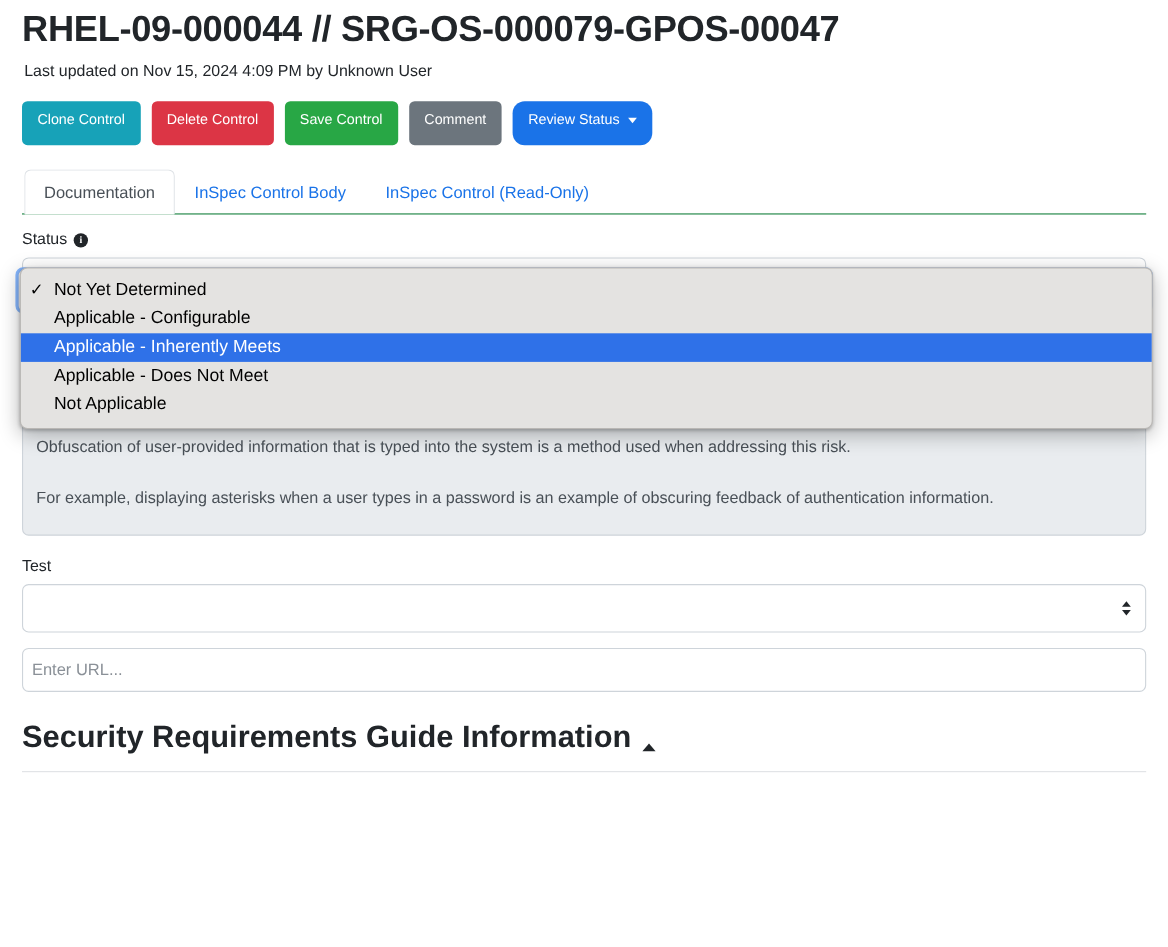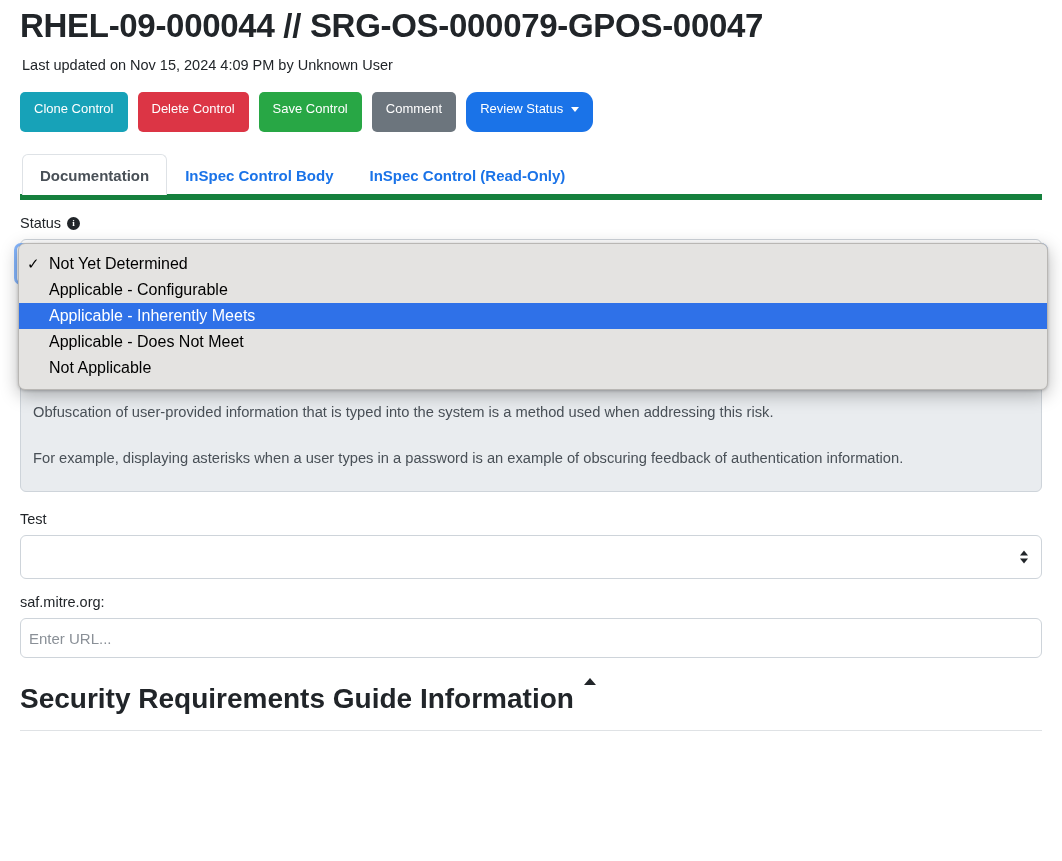--- a/index.html
+++ b/index.html
@@ -38,21 +38,21 @@
   .btn-review  { background: #1a73e8; display: inline-flex; align-items: center; gap: 8px; border-radius: 11px; }
   .caret-down {
     width: 0; height: 0; display: inline-block;
     border-left: 4.5px solid transparent; border-right: 4.5px solid transparent;
     border-top: 5px solid #fff;
   }
 
   
   .tabs {
     margin-top: 22px; display: flex; align-items: flex-end;
-    border-bottom: 6px solid #15803d; padding-left: 2px; font-weight: bold;
+    border-bottom: 1px solid #15803d; padding-left: 2px;
   }
   .tab {
     font-size: 15px; padding: 11px 17px 10px; line-height: 19px;
     color: #1a73e8; cursor: pointer; background: transparent;
     border: 1px solid transparent; border-bottom: none;
     border-radius: 6px 6px 0 0; margin-bottom: -1px; white-space: nowrap;
   }
   .tab.active {
     color: #495057; background: #fff;
     border-color: #dee2e6 #dee2e6 #fff;
@@ -127,21 +127,21 @@
 
   .form-input {
     width: 1022px; height: 40px;
     border: 1px solid #ced4da; border-radius: 6px;
     background: #fff; color: #212529; font-size: 15px;
     padding: 8px 8px; font-family: "Liberation Sans", sans-serif;
   }
   .form-input::placeholder { color: #8a9097; }
 
   .section-head {
-    margin-top: 24px; display: flex; align-items: flex-start; gap: 10px;
+    margin-top: 24px; display: flex; align-items: flex-end; gap: 10px;
     font-size: 28px; font-weight: 700; color: #212529; line-height: 34px;
   }
   .caret-up-lg {
     width: 0; height: 0; display: inline-block;
     border-left: 6px solid transparent; border-right: 6px solid transparent;
     border-bottom: 7px solid #212529; position: relative; top: -4px;
   }
   .section-rule {
     margin-top: 14px; height: 1px; background: #dfe2e5; width: 1022px;
   }
@@ -206,21 +206,20 @@
         <option></option>
       </select>
       <span class="select-arrows">
         <span class="ar-up"></span>
           <span class="ar-dn"></span>
       </span>
     </div>
   </div>
 
   <div class="field">
-    <div class="field-label">saf.mitre.org:</div>
     <input class="form-input" type="text" placeholder="Enter URL..." style="">
   </div>
 
   <div class="section-head">
     <span>Security Requirements Guide Information</span>
     <span class="caret-up-lg"></span>
   </div>
   <div class="section-rule"></div>
 
   <div class="focus-ring"></div>

